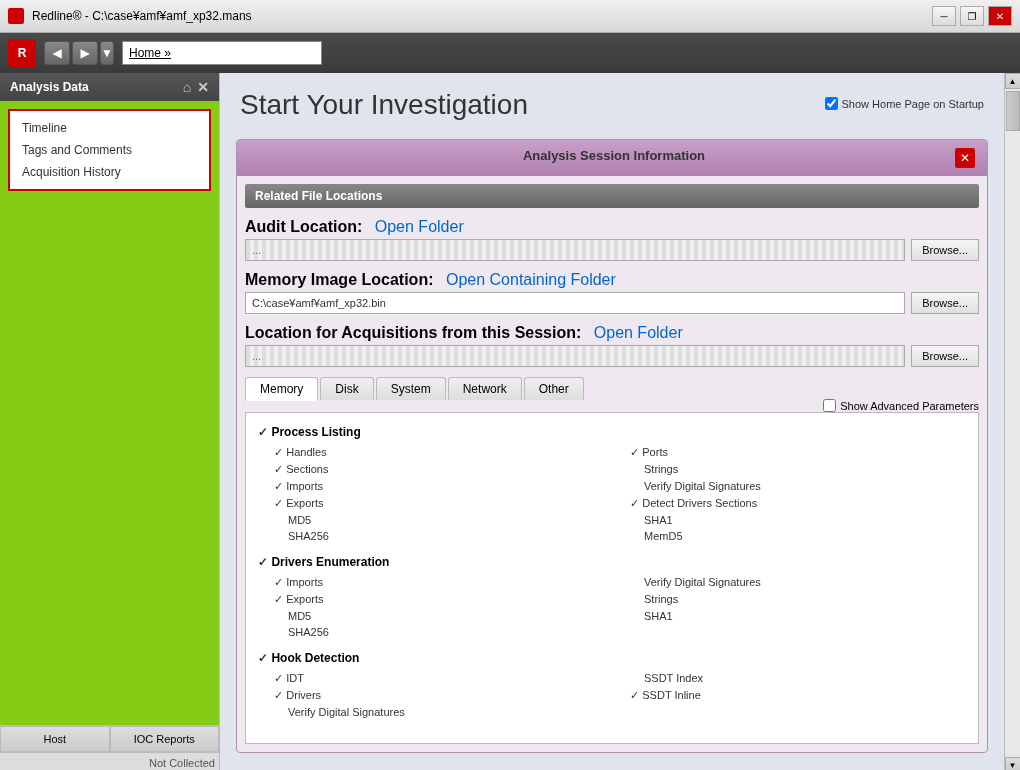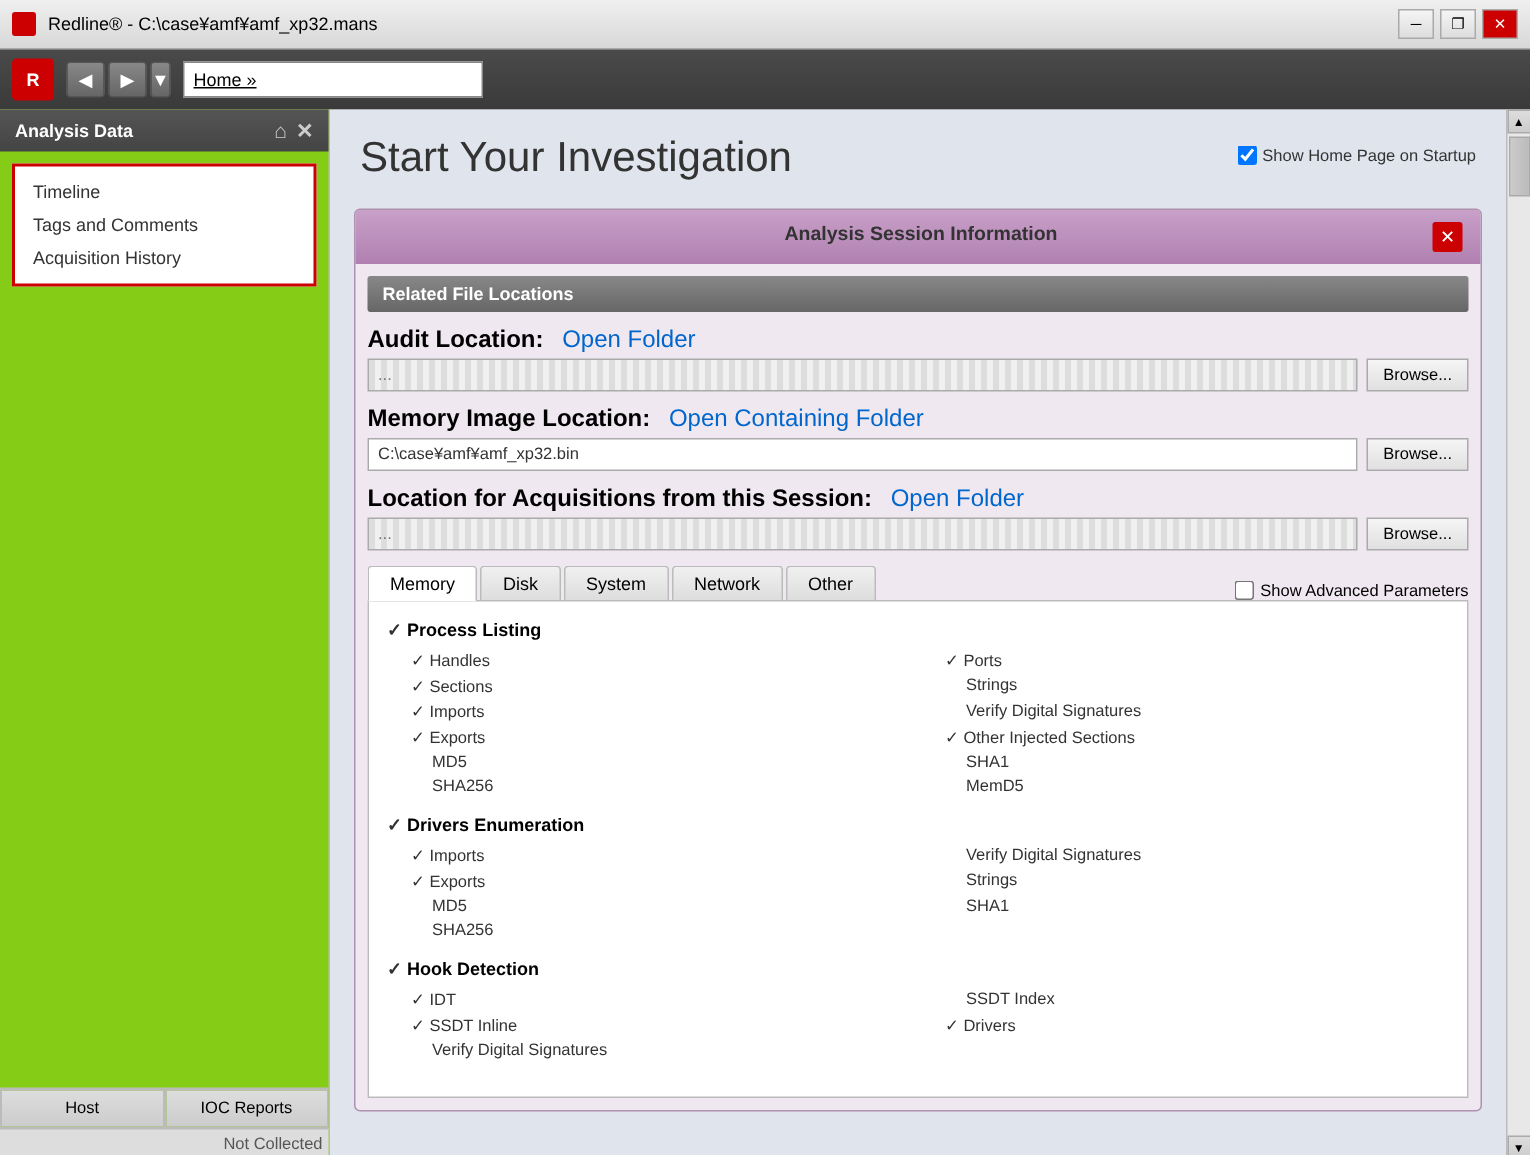--- a/index.html
+++ b/index.html
@@ -190,21 +190,21 @@
       cursor: pointer;
       font-size: 11px;
       height: 22px;
     }
 
     
     .tabs-bar {
       display: flex;
       align-items: center;
       margin-top: 12px;
-      margin-bottom: 0;
+      margin-bottom: 12px;
     }
     .tab-item {
       padding: 4px 14px;
       background: linear-gradient(to bottom, #f0f0f0, #ddd);
       border: 1px solid #bbb;
       border-bottom: none;
       cursor: pointer;
       font-size: 12px;
       margin-right: 2px;
       border-radius: 3px 3px 0 0;
@@ -437,21 +437,21 @@
                 <span>Process Listing</span>
               </div>
               <div class="check-grid">
                 <div class="check-item checked">Handles</div>
                 <div class="check-item checked">Ports</div>
                 <div class="check-item checked">Sections</div>
                 <div class="check-item unchecked">Strings</div>
                 <div class="check-item checked">Imports</div>
                 <div class="check-item unchecked">Verify Digital Signatures</div>
                 <div class="check-item checked">Exports</div>
-                <div class="check-item checked">Other Injected Sections</div>
+                <div class="check-item checked">Detect Drivers Sections</div>
                 <div class="check-item unchecked">MD5</div>
                 <div class="check-item unchecked">SHA1</div>
                 <div class="check-item unchecked">SHA256</div>
                 <div class="check-item unchecked">MemD5</div>
               </div>
             </div>
 
             <div class="check-section">
               <div class="check-section-title">
                 <span>Drivers Enumeration</span>
@@ -468,22 +468,22 @@
               </div>
             </div>
 
             <div class="check-section">
               <div class="check-section-title">
                 <span>Hook Detection</span>
               </div>
               <div class="check-grid">
                 <div class="check-item checked">IDT</div>
                 <div class="check-item unchecked">SSDT Index</div>
+                <div class="check-item checked">Drivers</div>
                 <div class="check-item checked">SSDT Inline</div>
-                <div class="check-item checked">Drivers</div>
                 <div class="check-item unchecked">Verify Digital Signatures</div>
                 <div></div>
               </div>
             </div>
           </div>
         </div>
       </div>
     </div>
   </div>
 

